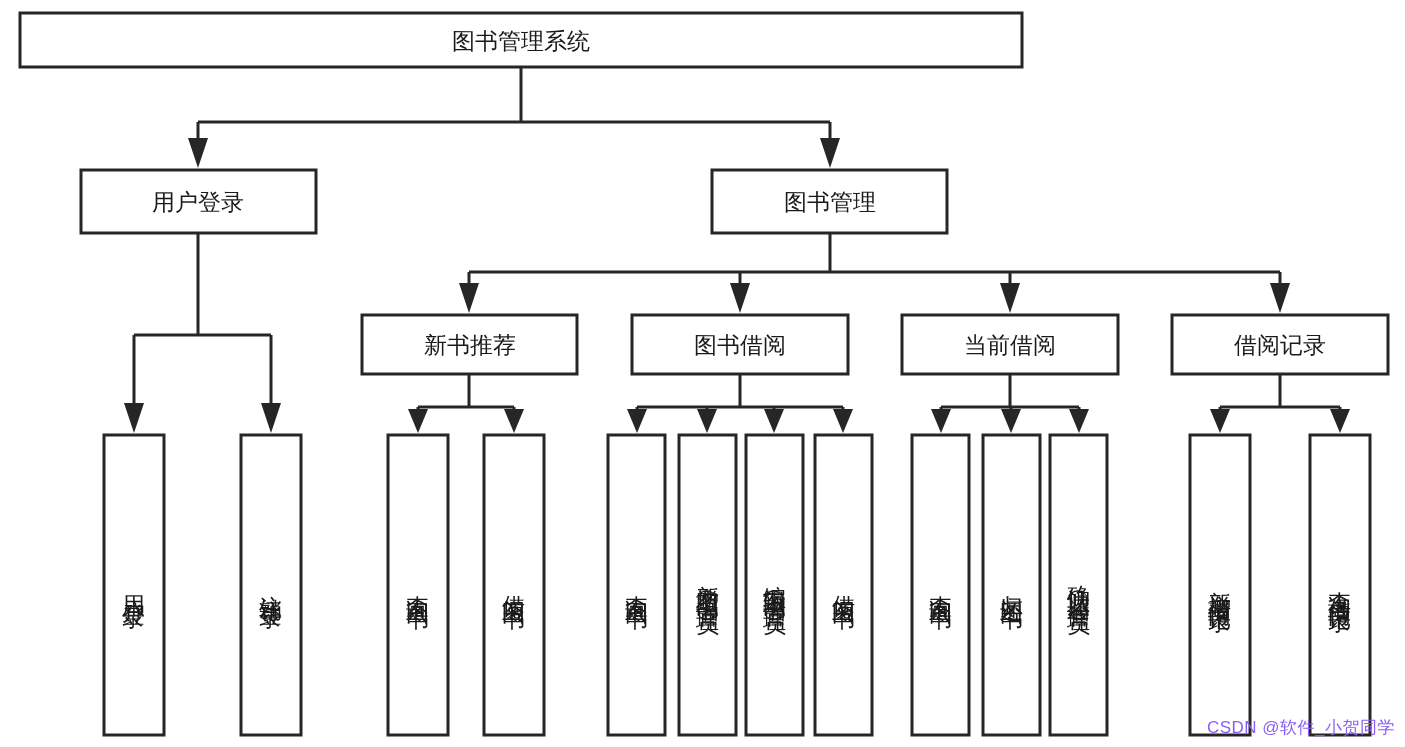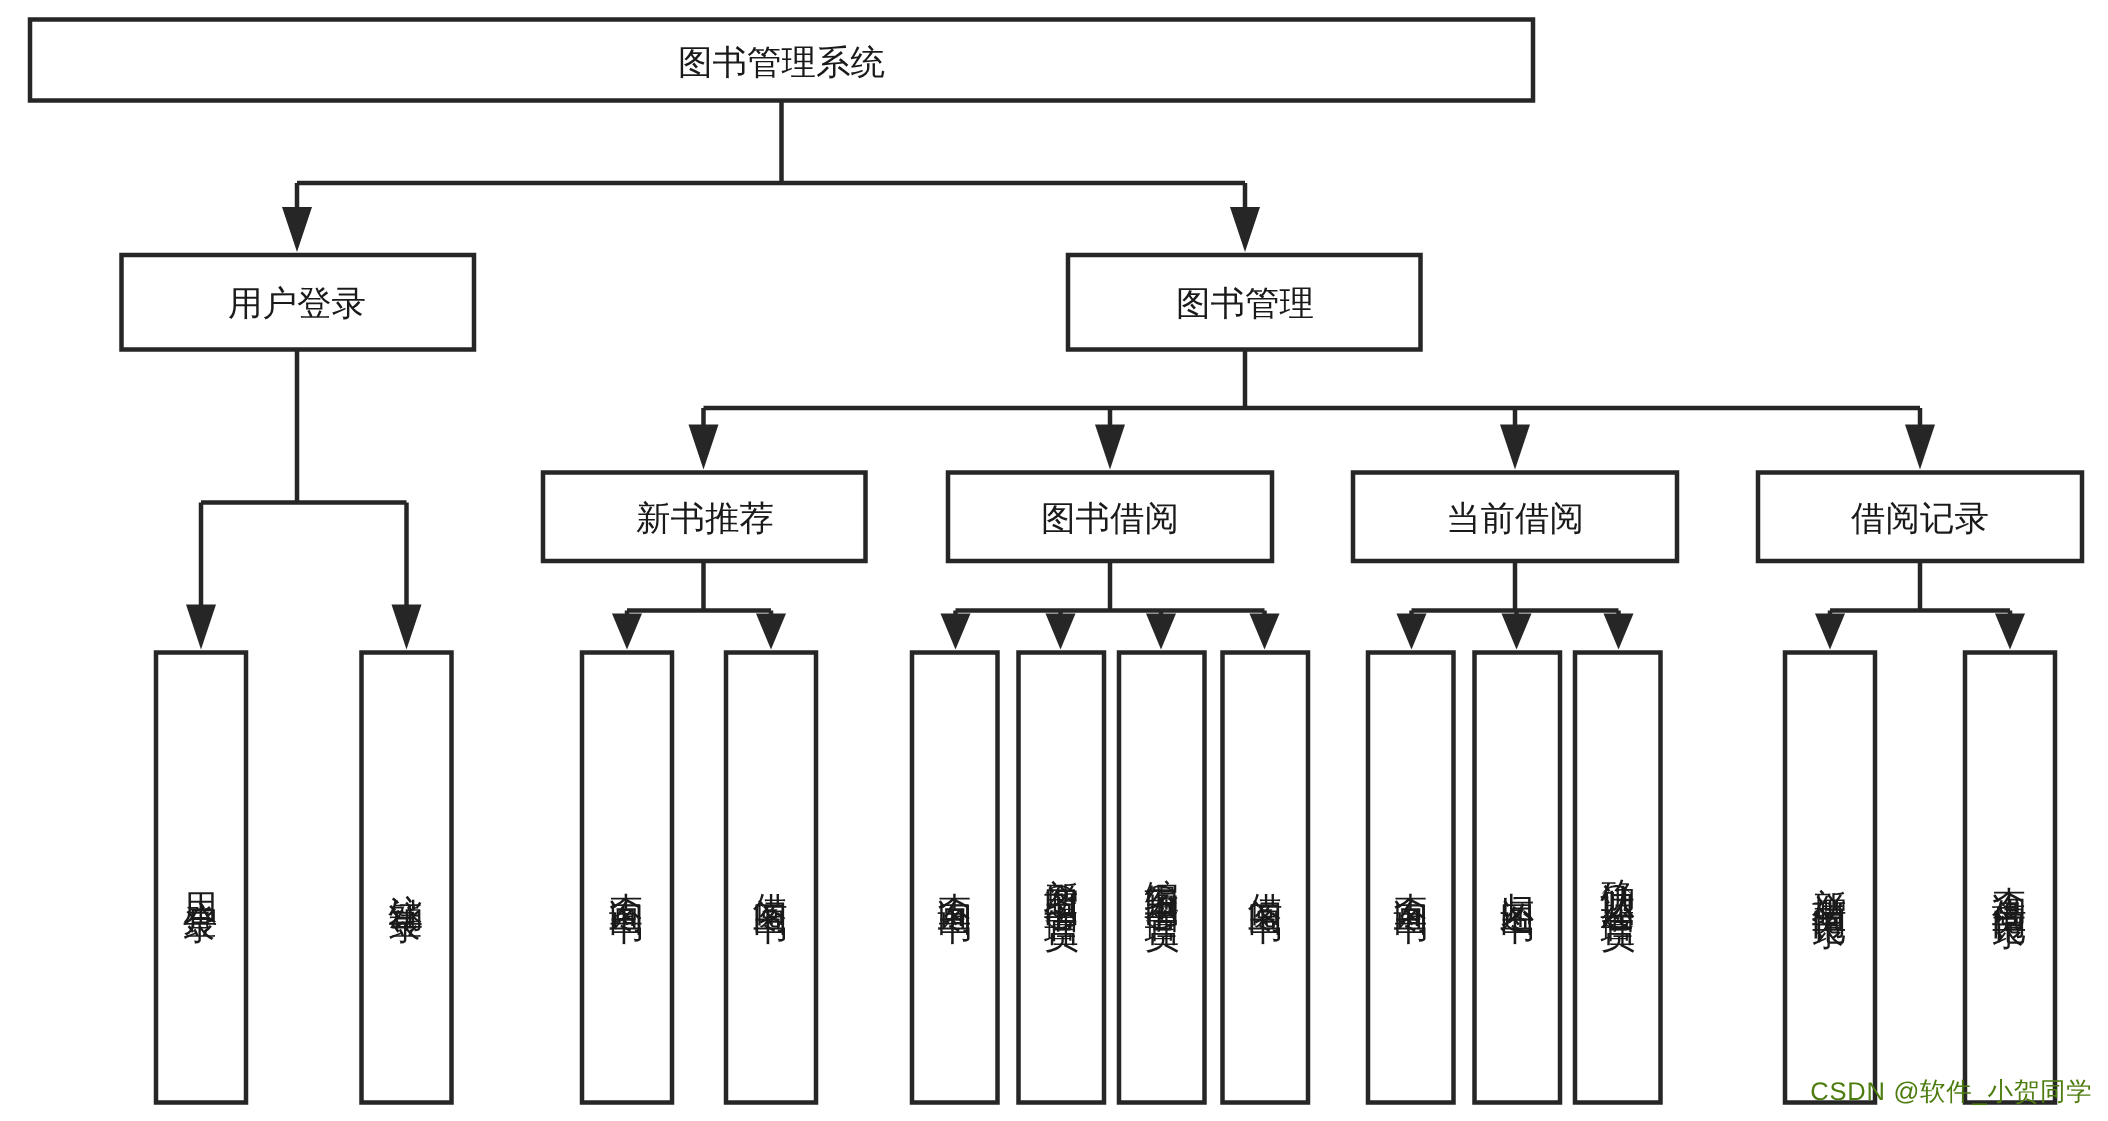--- a/index.html
+++ b/index.html
@@ -57,21 +57,21 @@
     writing-mode: vertical-rl;
     text-orientation: upright;
     letter-spacing: 4px;
   }
   .watermark-text {
     position: absolute;
     right: 10px;
     bottom: 8px;
     font-family: "Liberation Sans", "DejaVu Sans", sans-serif;
     font-size: 17px;
-    color: #4d7c0f;
+    color: #8b5cf6;
     letter-spacing: 0.5px;
     user-select: none;
     pointer-events: none;
   }
 </style>
 </head>
 <body>
 
 <div id="diagram-root">
 

